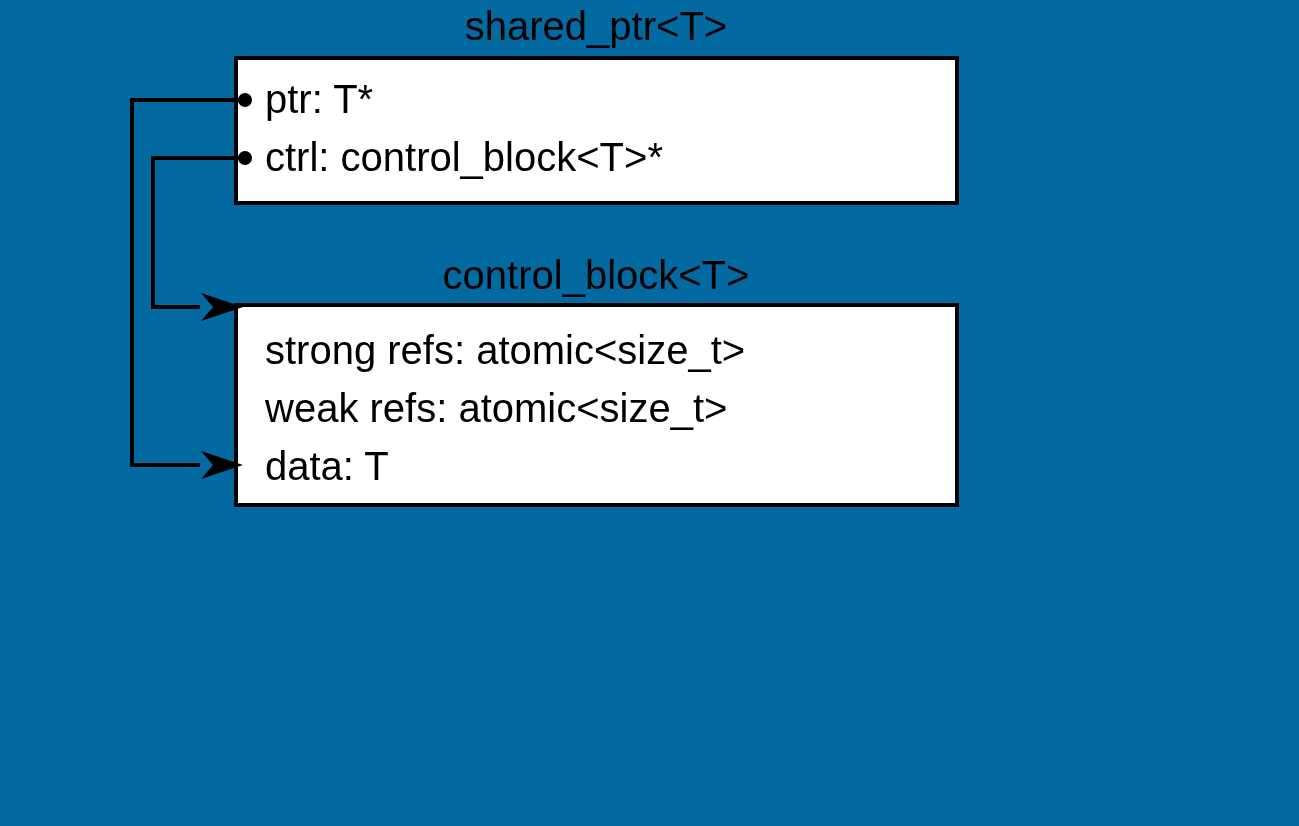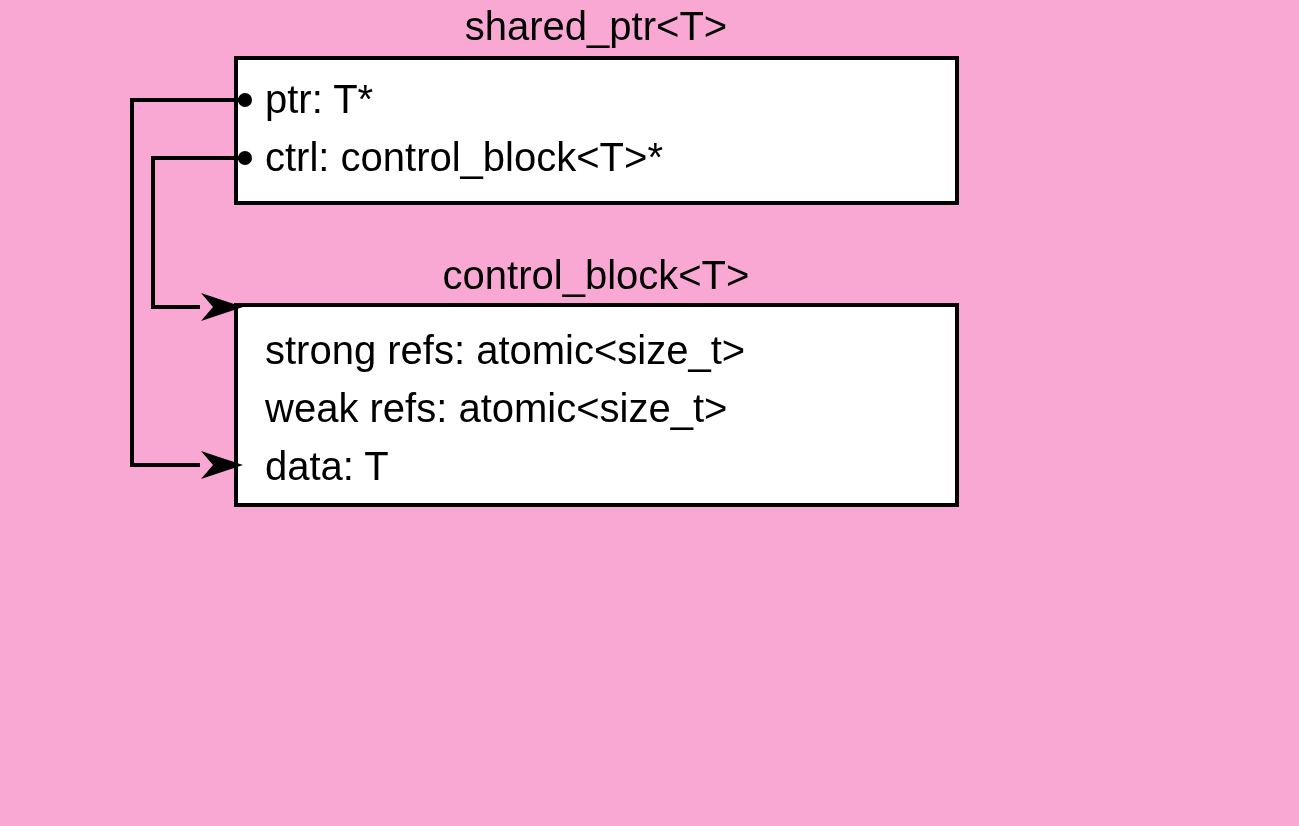--- a/index.html
+++ b/index.html
@@ -8,21 +8,21 @@
     padding: 0;
     background: #ffffff;
   }
   body {
     font-family: "Liberation Sans", sans-serif;
   }
   #canvas {
     position: relative;
     width: 1299px;
     height: 826px;
-    background: #f9a8d4;
+    background: #0369a1;
     overflow: hidden;
   }
   #diagram-svg {
     position: absolute;
     left: 0;
     top: 0;
     width: 1299px;
     height: 826px;
   }
   .box-rect {

